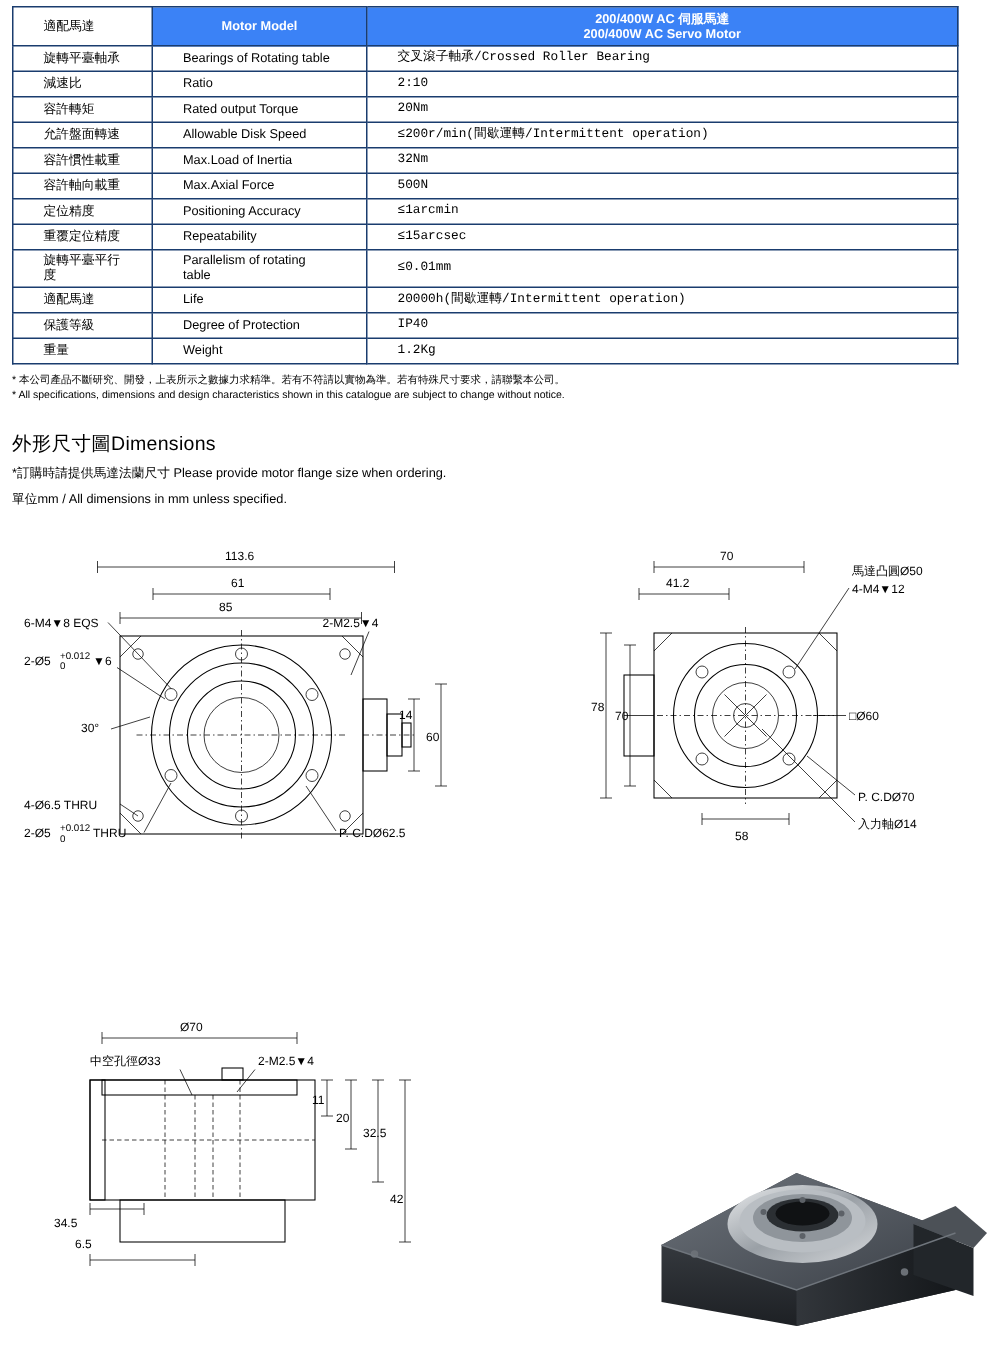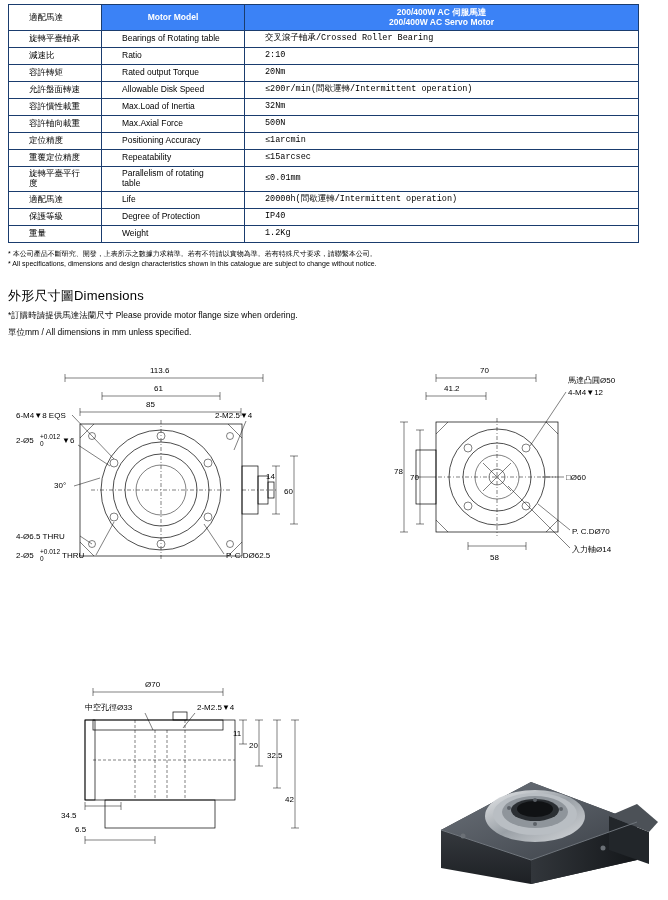--- a/index.html
+++ b/index.html
@@ -307,21 +307,21 @@
         <line class="lnthin" x1="180" y1="202" x2="118" y2="140"></line>
 
         <line class="lnthin" x1="78" y1="200" x2="136" y2="200"></line>
         <line class="lnthin" x1="78" y1="196" x2="78" y2="204"></line>
         <line class="lnthin" x1="136" y1="196" x2="136" y2="204"></line>
         <text class="txt" x="100" y="214">58</text>
       </svg>
     </div>
   </div>
 
-  <div class="drawing" style="left:45px; top:660px;">
+  <div class="drawing" style="left:20px; top:660px;">
     <svg width="300" height="200" viewBox="0 0 300 200">
 
       <line class="lnthin" x1="48" y1="32" x2="178" y2="32"></line>
       <line class="lnthin" x1="48" y1="28" x2="48" y2="36"></line>
       <line class="lnthin" x1="178" y1="28" x2="178" y2="36"></line>
       <text class="txt" x="100" y="27">Ø70</text>
 
       <text class="txt" x="40" y="50">中空孔徑Ø33</text>
       <line class="lnthin" x1="100" y1="53" x2="108" y2="70"></line>
 

